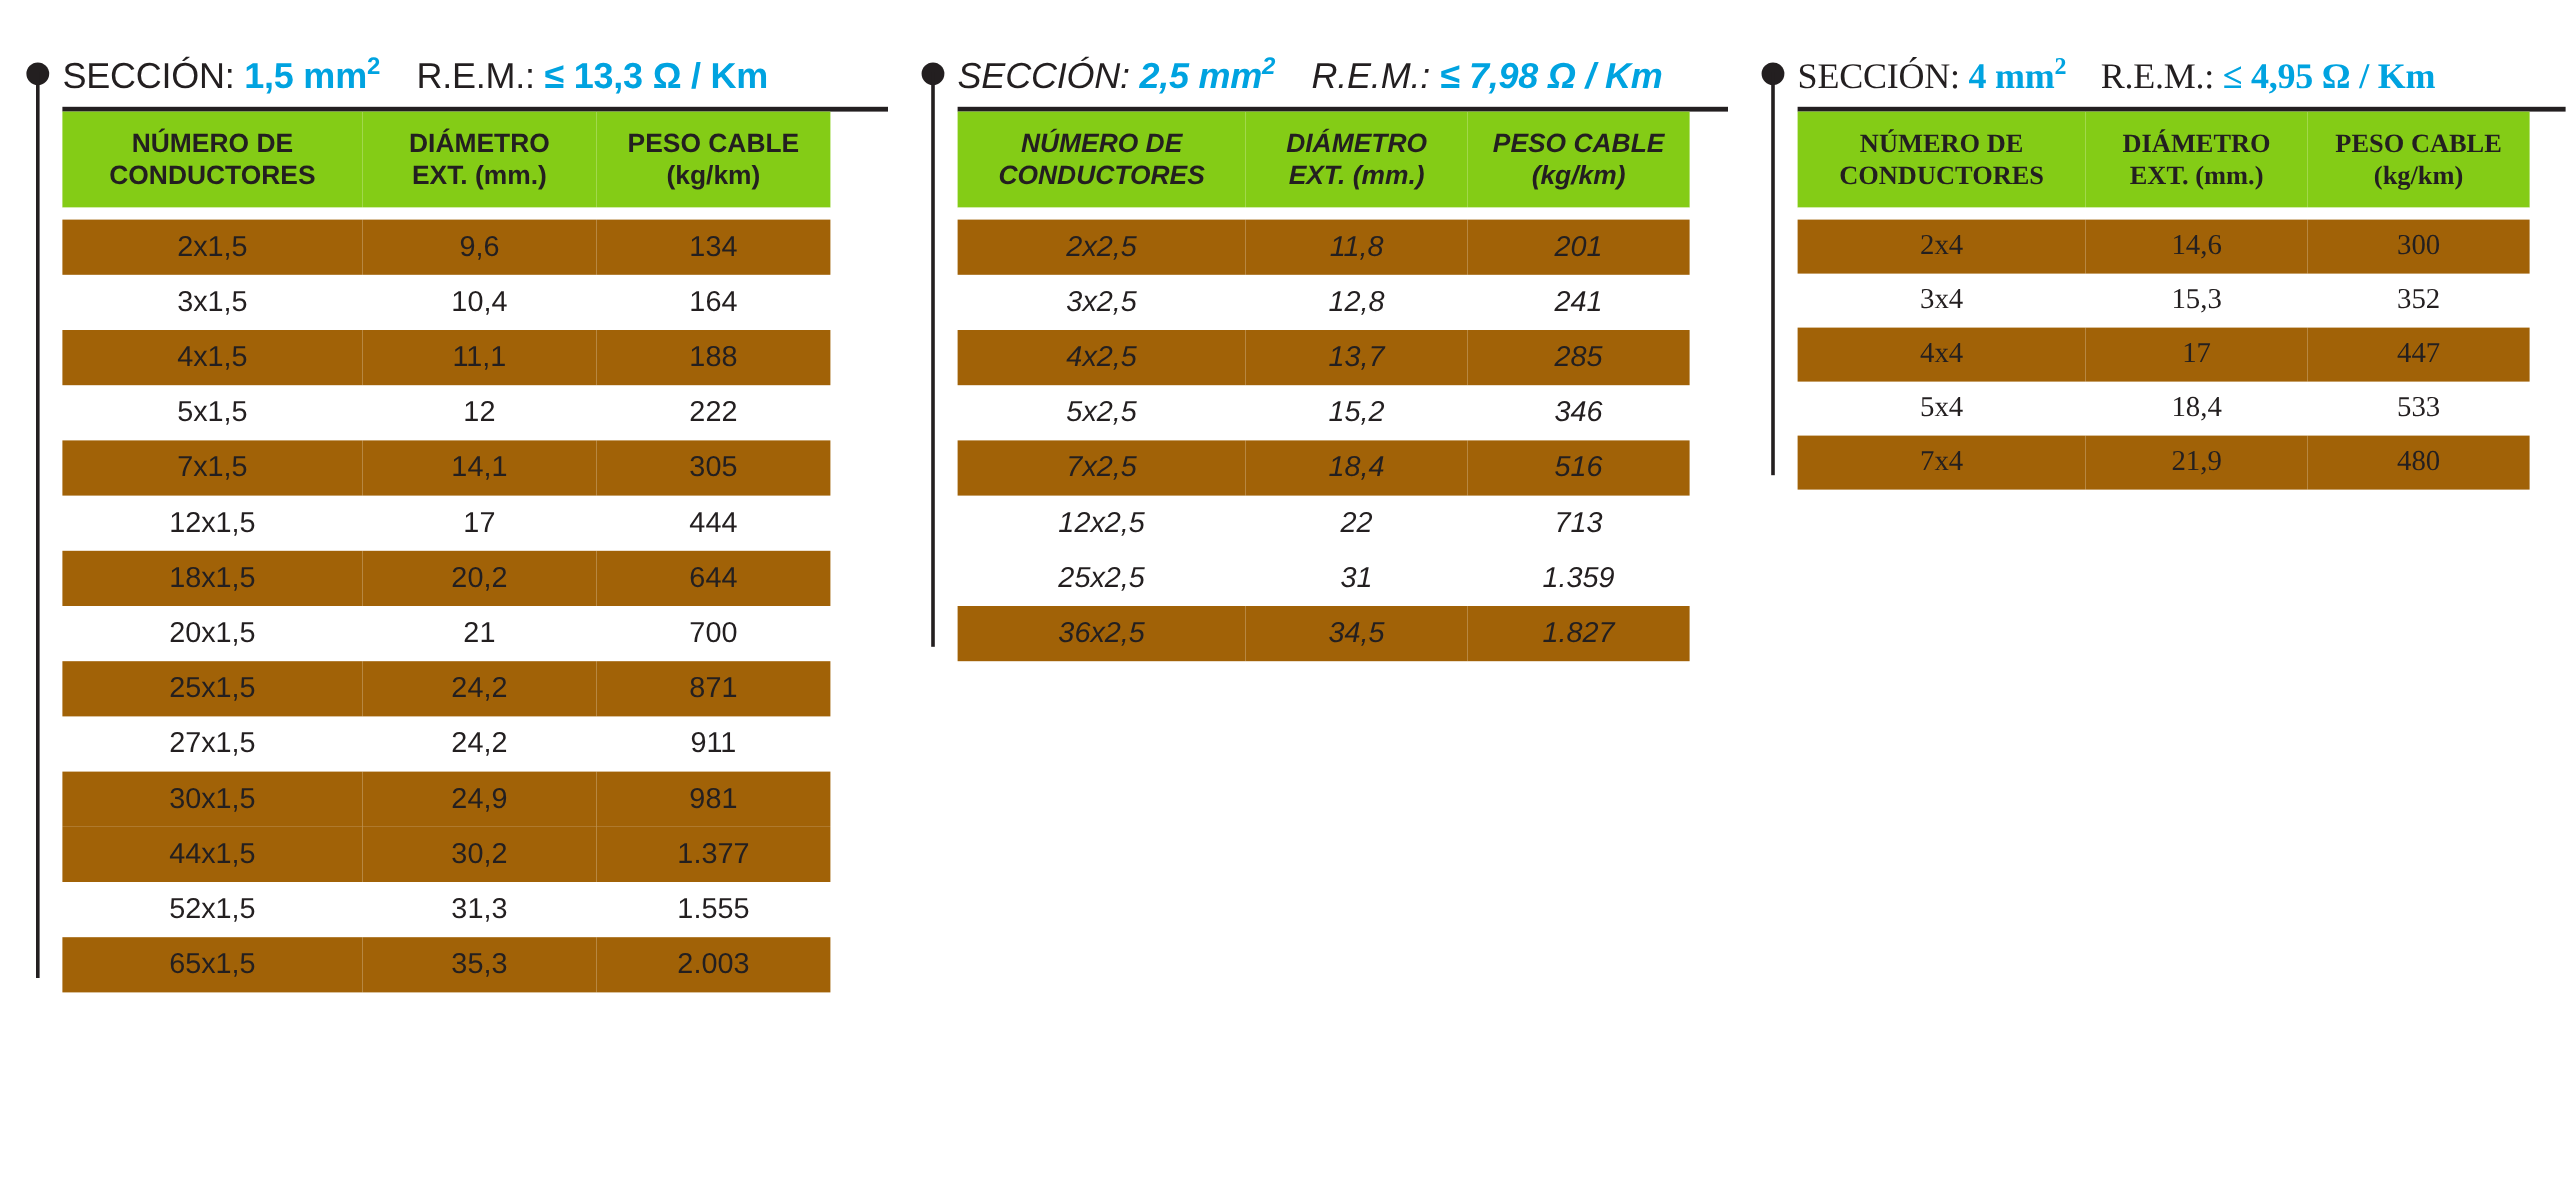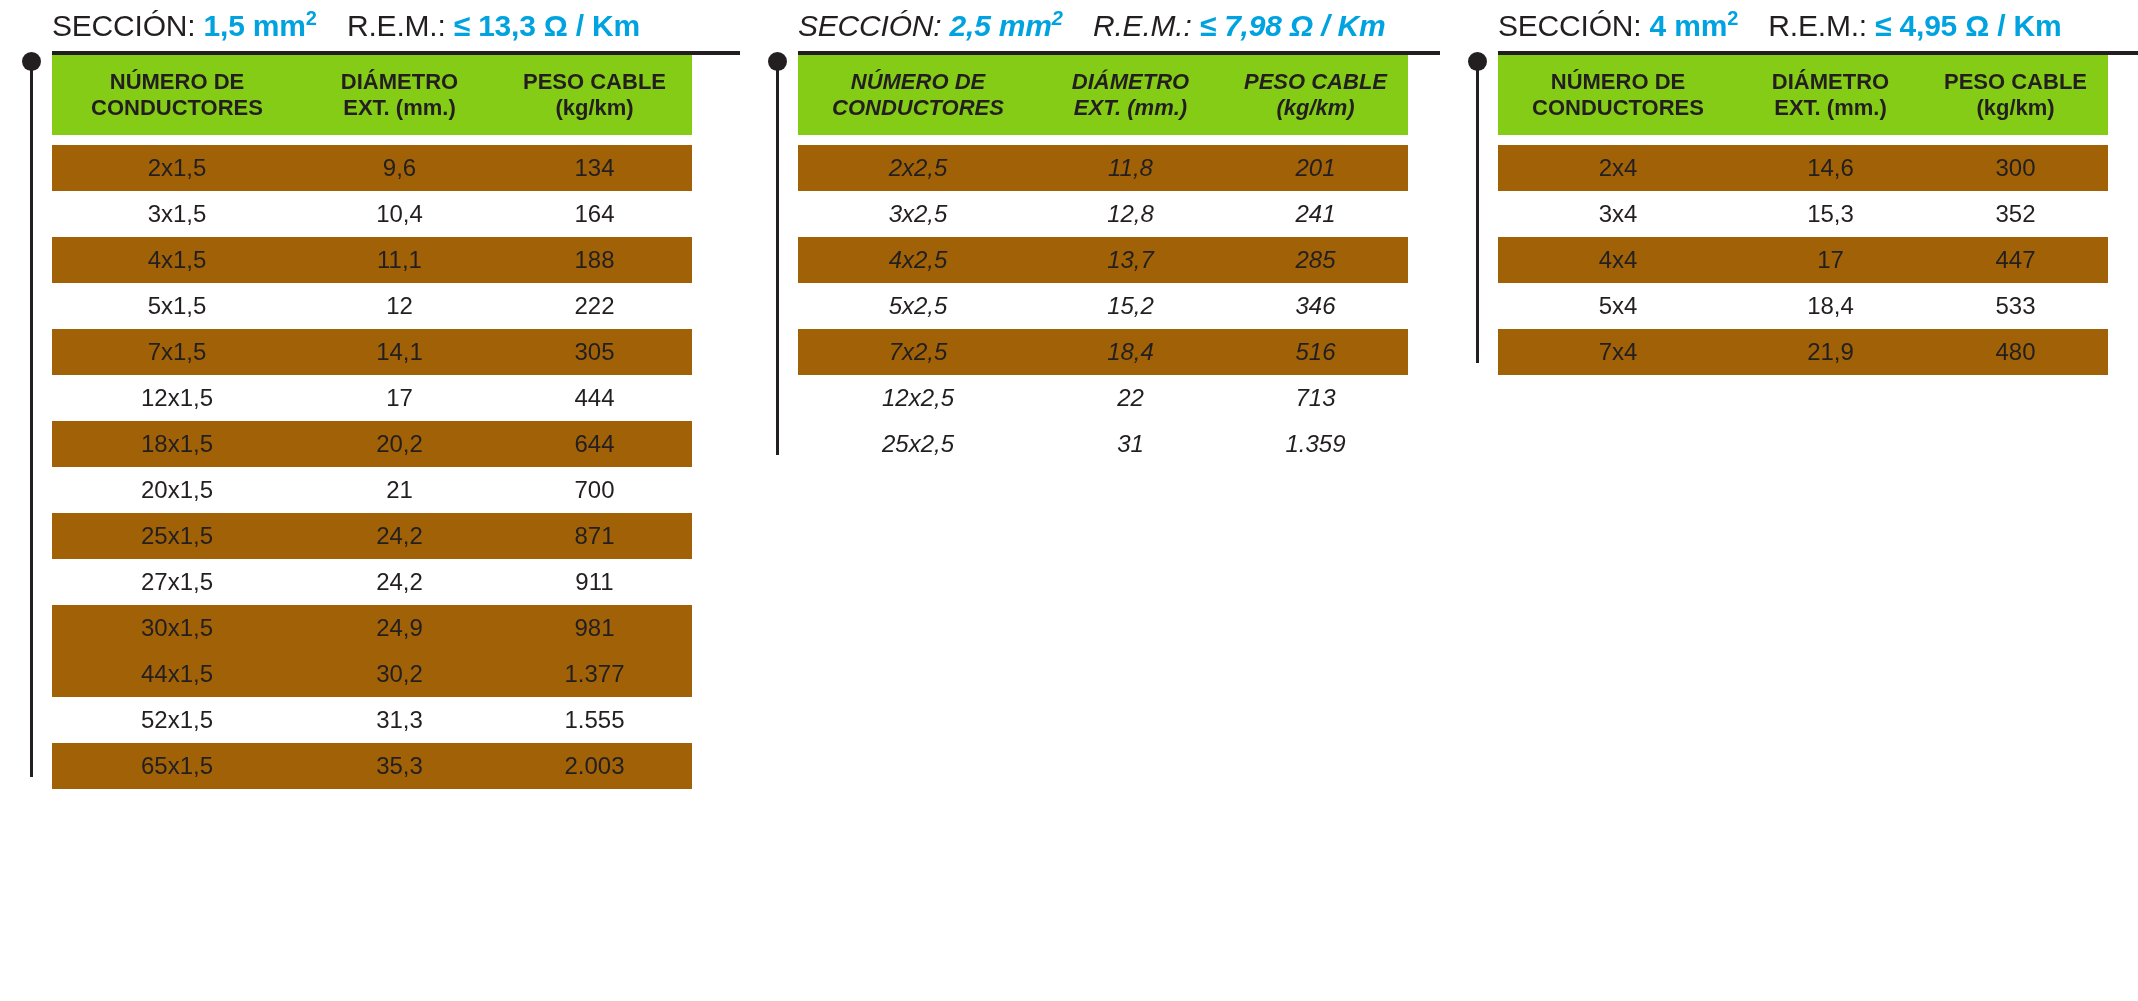--- a/index.html
+++ b/index.html
@@ -21,21 +21,21 @@
     padding: 8px 0 0 0;
     box-sizing: border-box;
     height: 1001px;
   }
   .panel {
     position: relative;
     box-sizing: border-box;
   }
   .panel-1 { width: 740px; padding-left: 30px; }
   .panel-2 { width: 700px; padding-left: 36px; font-style: italic; }
-  .panel-3 { width: 698px; padding-left: 36px; }
+  .panel-3 { width: 698px; padding-left: 36px; font-family: Liberation Serif, serif; }
 
   
   .rule {
     position: absolute;
     left: 30px;
     top: 52px;
     bottom: 12px;
     width: 3px;
     background: #231f20;
   }
@@ -46,20 +46,21 @@
     top: 44px;
     width: 19px;
     height: 19px;
     border-radius: 50%;
     background: #231f20;
   }
   .panel-2 .bullet, .panel-3 .bullet { left: 28px; }
 
   .panel-inner {
     margin-left: 22px;
+    margin-top: 38px;
   }
 
   .title {
     font-size: 30px;
     font-weight: 400;
     letter-spacing: -0.2px;
     white-space: nowrap;
     line-height: 1;
     padding-bottom: 10px;
   }
@@ -294,20 +295,25 @@
           <tr>
               <td>12x2,5</td>
               <td>22</td>
               <td>713</td>
             </tr>
           <tr>
               <td>25x2,5</td>
               <td>31</td>
               <td>1.359</td>
             </tr>
+          <tr class="alt">
+              <td>36x2,5</td>
+              <td>34,5</td>
+              <td>1.827</td>
+            </tr>
         </tbody>
       </table>
     </div>
   </div>
 
   <div class="panel panel-3">
     <div class="bullet"></div>
     <div class="rule"></div>
     <div class="panel-inner">
       <div class="title">

